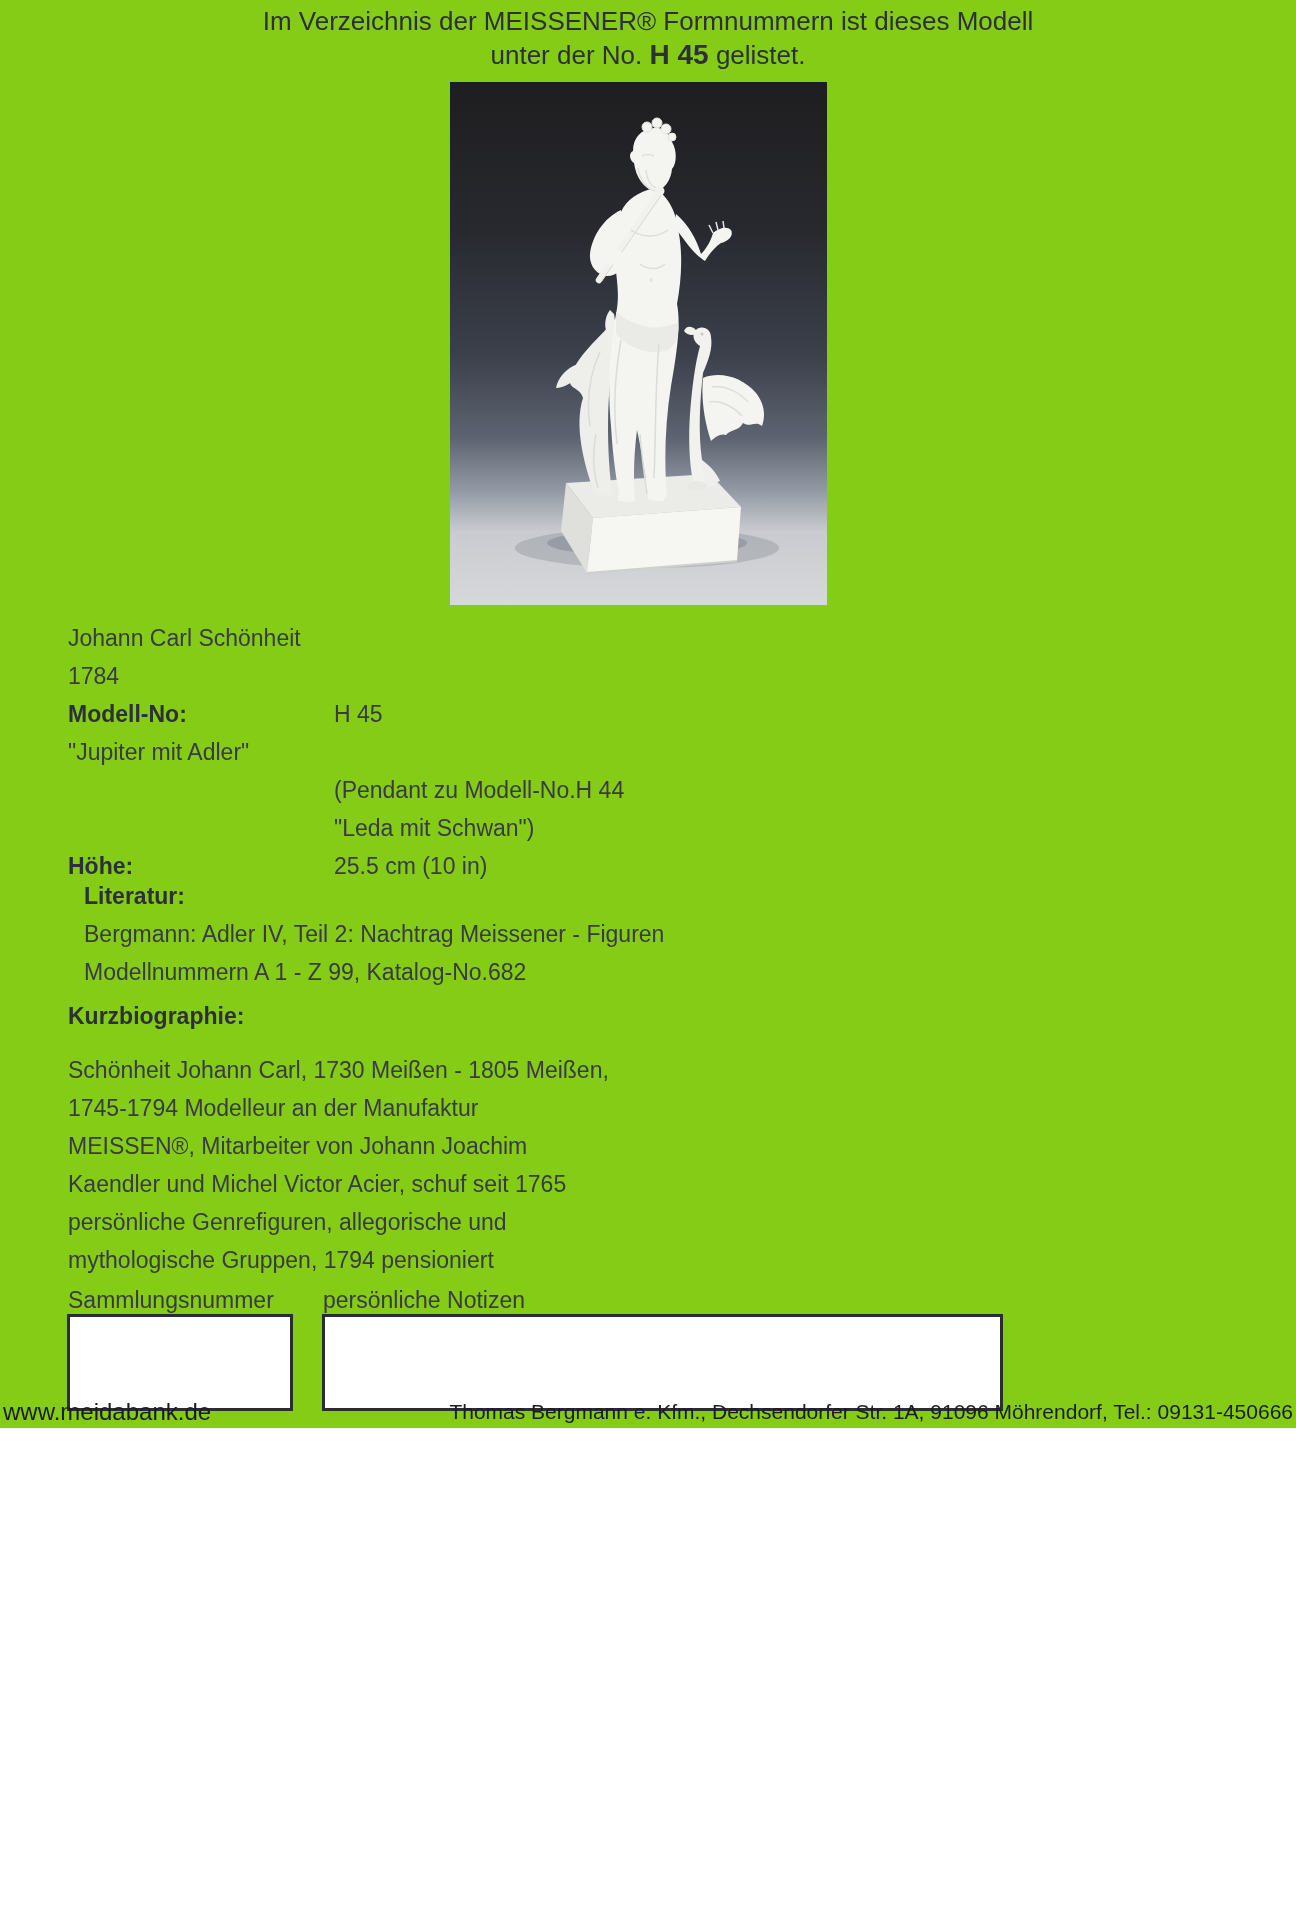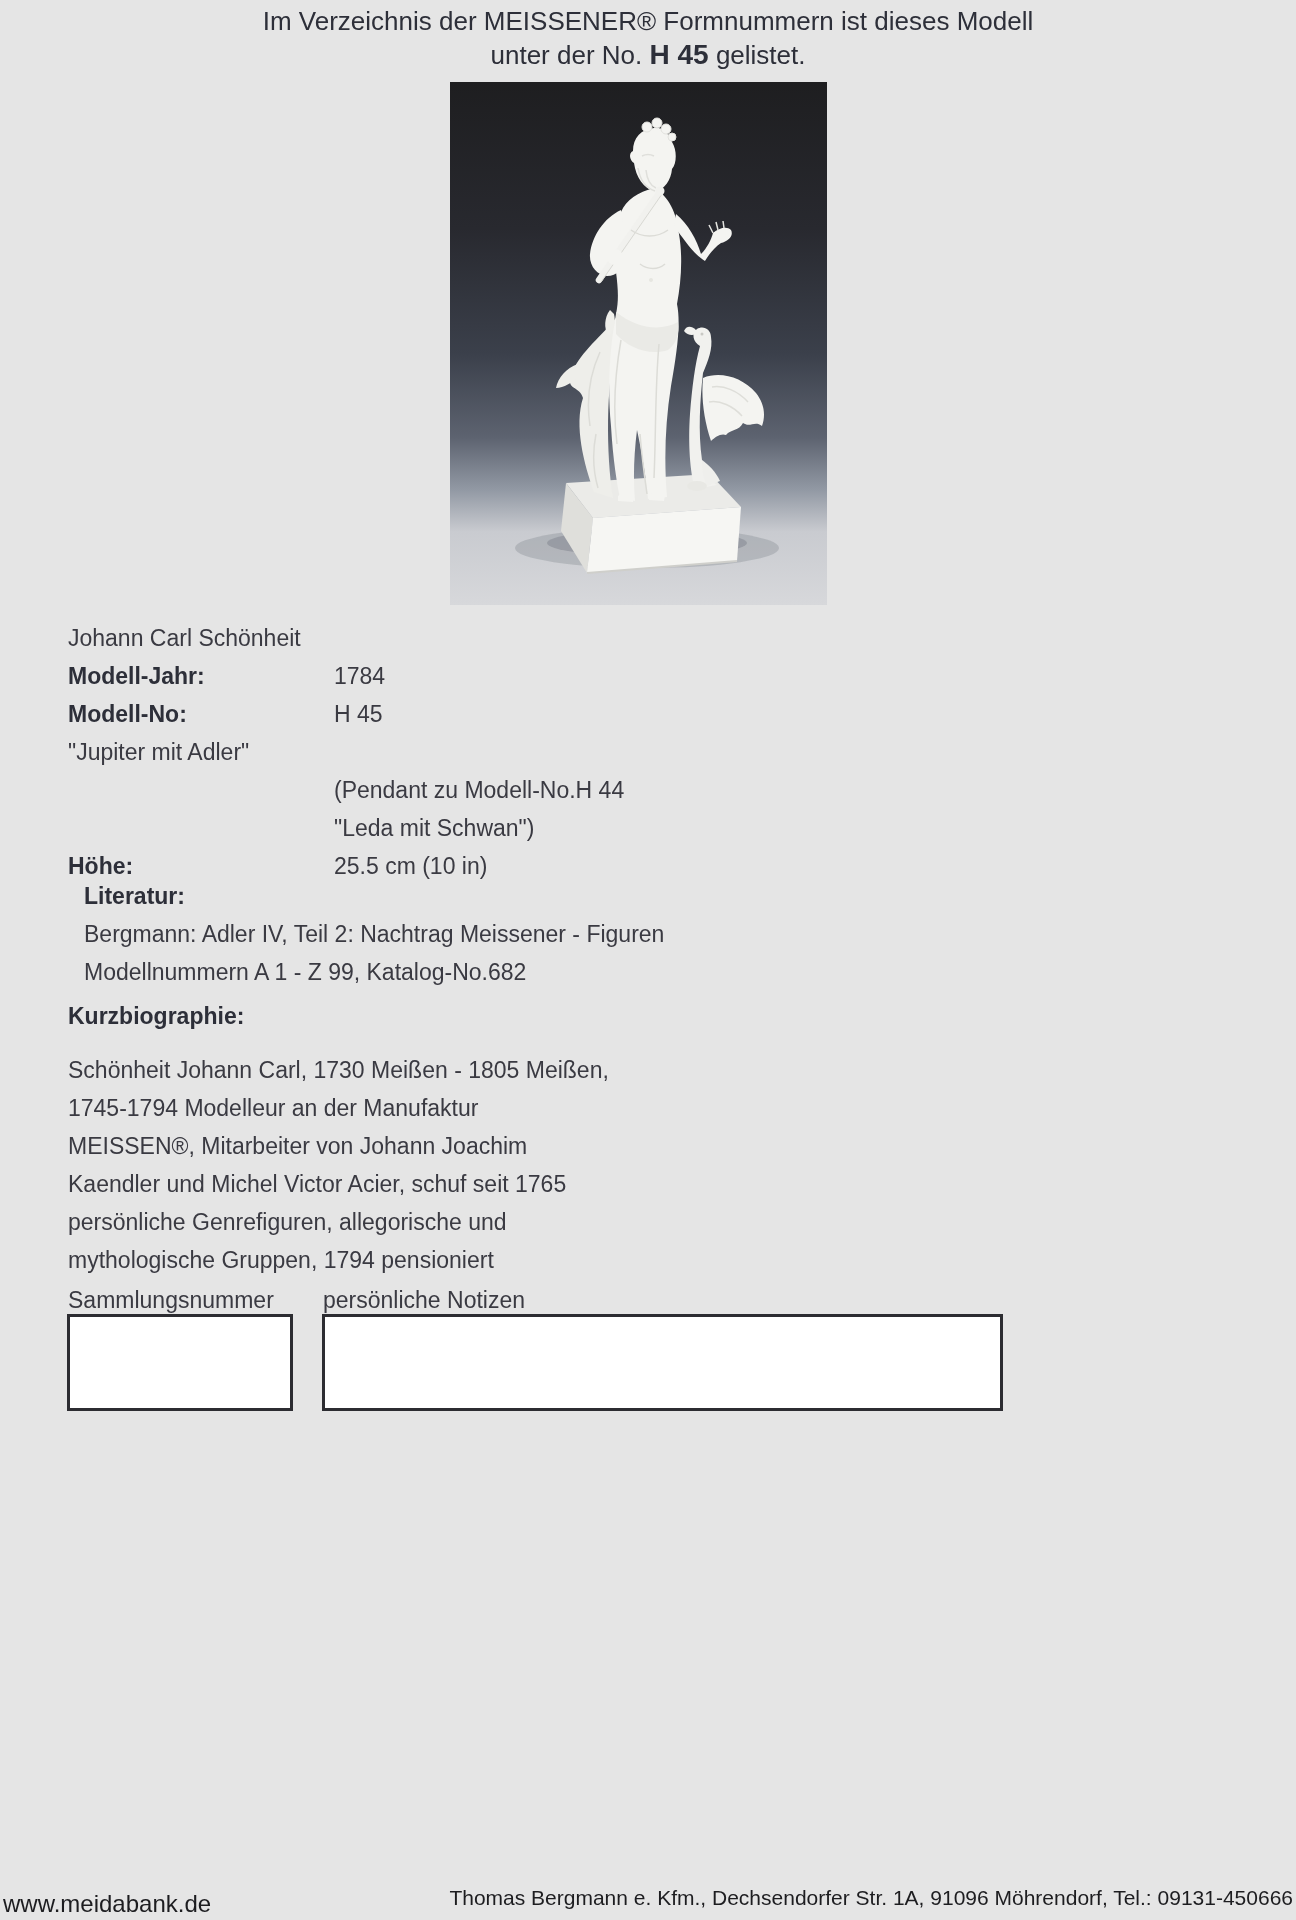--- a/index.html
+++ b/index.html
@@ -9,21 +9,21 @@
     --footer-ink:#1d1d20;
   }
   *{margin:0;padding:0;box-sizing:border-box;}
   html,body{background:#ffffff;}
   body{
     width:1296px;height:1920px;
     font-family:"Liberation Sans", sans-serif;
     color:var(--ink);
     position:relative;
   }
-  .page{position:relative;width:1296px;height:1920px;background:#e5e5e5;overflow:hidden;}
+  .page{position:relative;width:1296px;height:1428px;background:#84cc16;overflow:hidden;}
 
   
   .header{
     position:absolute;top:4px;left:0;right:0;
     text-align:center;
     font-size:26px;line-height:34px;
     color:var(--ink-strong);
   }
   .header .model-no{font-weight:700;font-size:28px;}
 
@@ -56,21 +56,21 @@
   .box-collection{left:67px;width:226px;}
   .box-notes{left:322px;width:681px;}
 
   
   .footer{
     position:absolute;left:3px;right:3px;bottom:3px;
     display:flex;justify-content:space-between;align-items:flex-end;
     color:var(--footer-ink);
   }
   .footer .site{font-size:24px;line-height:26px;}
-  .footer .contact{font-size:21px;line-height:23px;margin-bottom:8px;}
+  .footer .contact{font-size:21px;line-height:23px;margin-bottom:2px;}
 </style>
 </head>
 <body>
 
 <div class="page">
 
   <header class="header">
     <div>Im Verzeichnis der MEISSENER® Formnummern ist dieses Modell</div>
     <div><span>unter der No. </span><span class="model-no">H 45</span><span> gelistet.</span></div>
   </header>
@@ -146,21 +146,20 @@
         <circle cx="201" cy="198" r="2" fill="#e6e6e1"></circle>
       </g>
     </svg>
   </figure>
 
   <section class="details">
     <div class="row">
         <span class="value">Johann Carl Schönheit</span>
       </div>
     <div class="row">
-        <span class="label">Modell-Jahr:</span>
         <span class="value">1784</span>
       </div>
     <div class="row">
         <span class="label">Modell-No:</span>
         <span class="value">H 45</span>
       </div>
     <div class="row">
         <span class="value">"Jupiter mit Adler"</span>
       </div>
     <div class="row">

